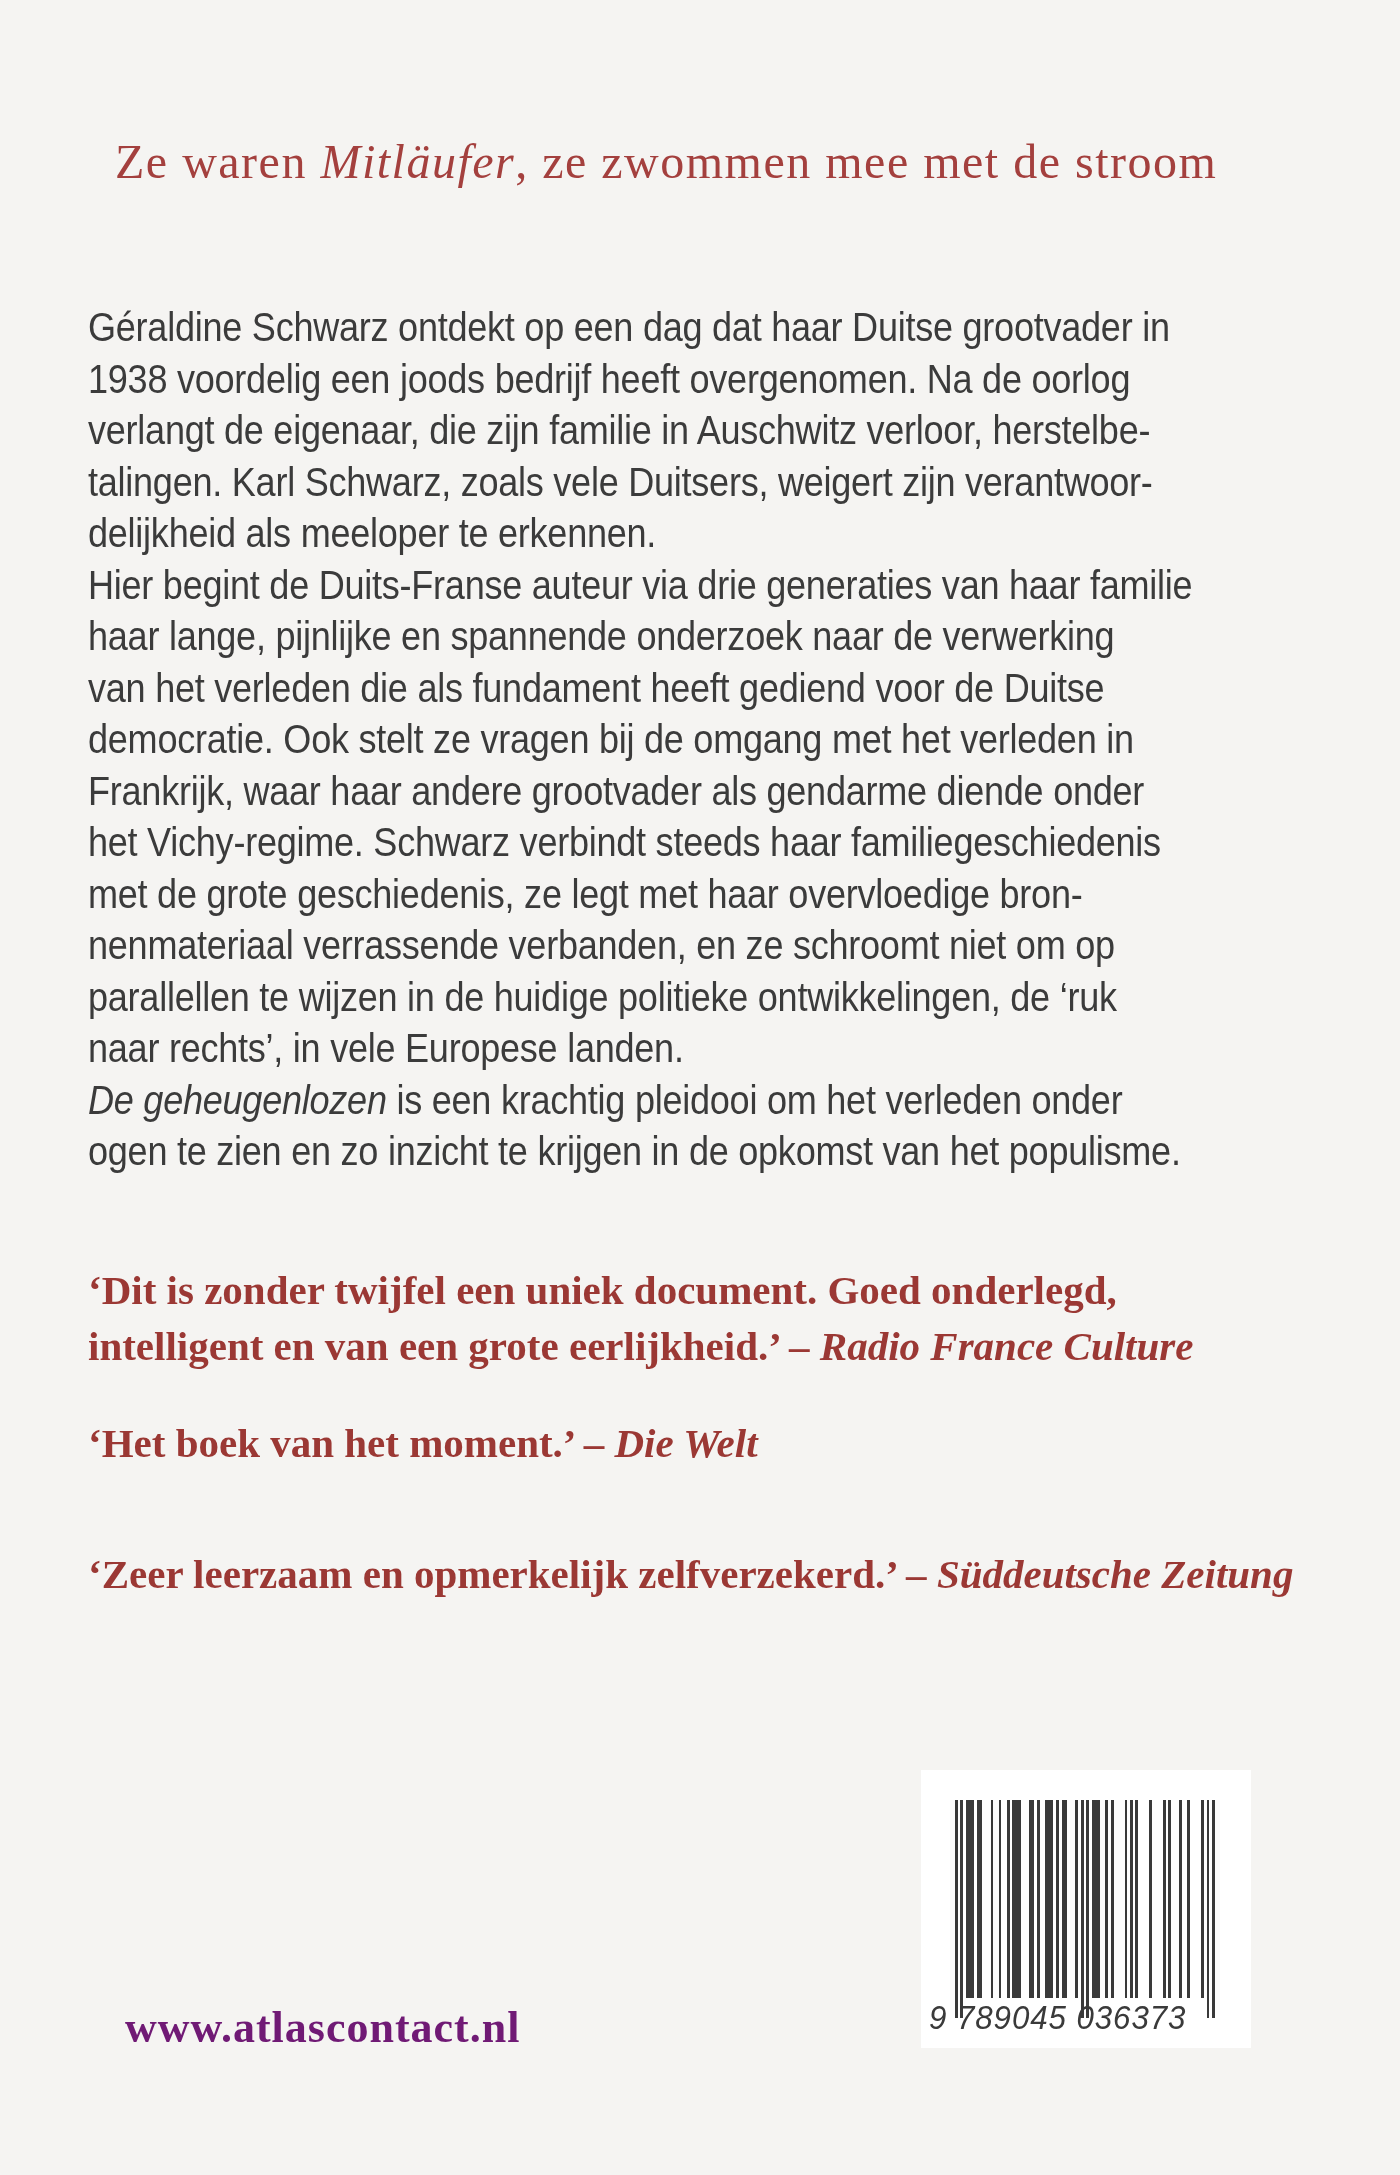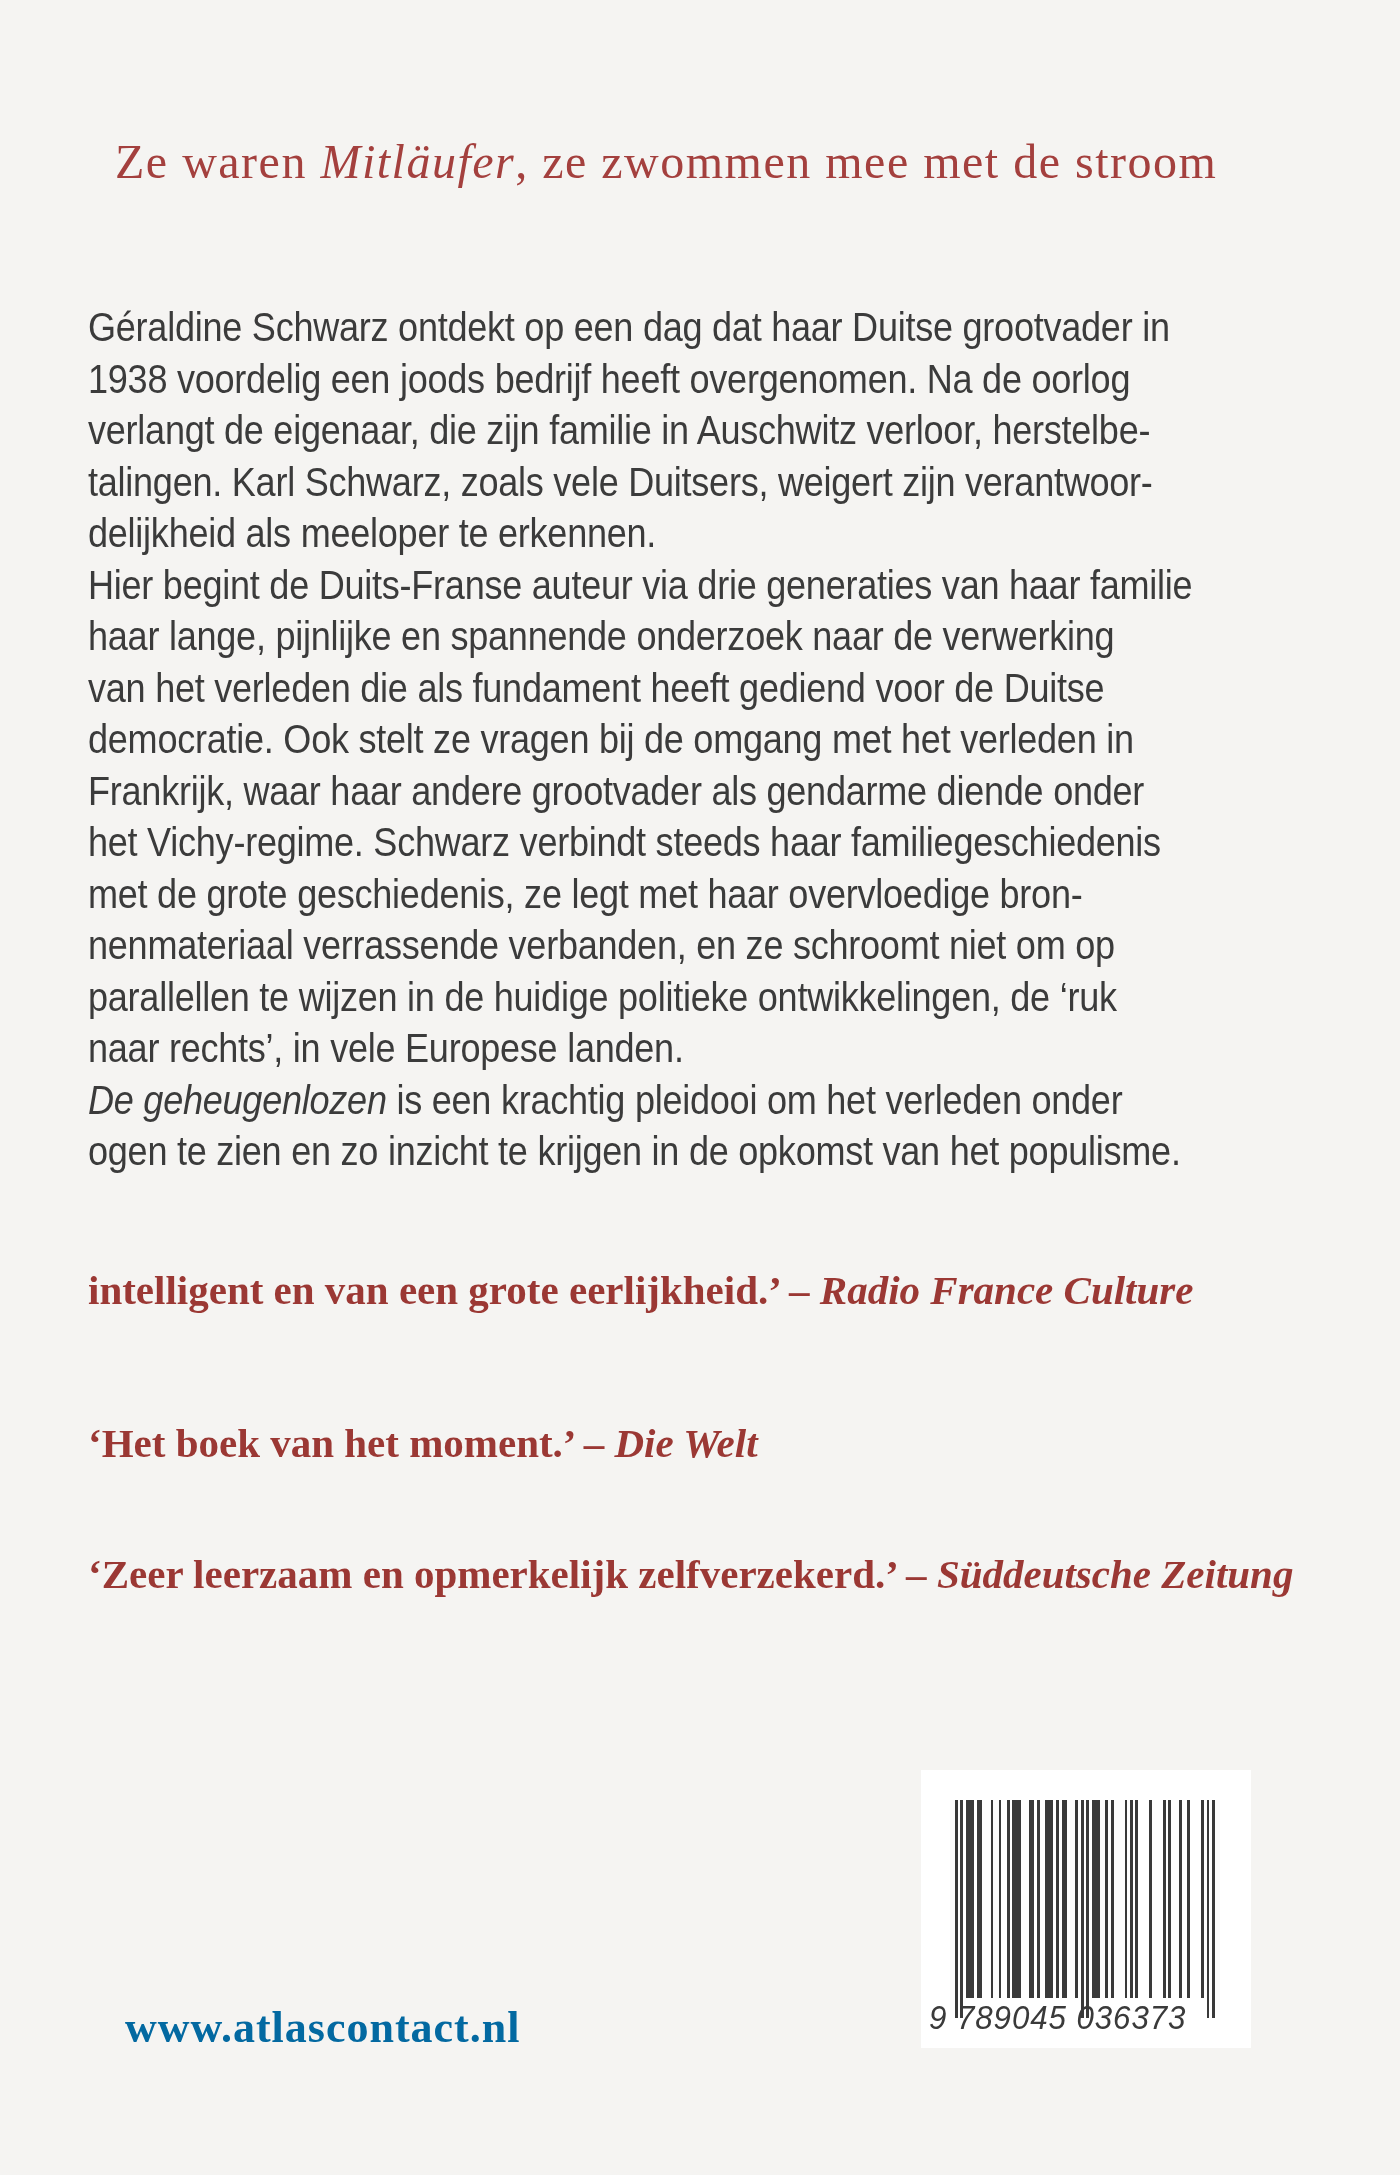--- a/index.html
+++ b/index.html
@@ -75,21 +75,21 @@
     transform-origin:left center;
   }
 
   
   .website{
     position:absolute;left:125px;top:2002px;
     font-family:"Liberation Serif",serif;
     font-weight:bold;
     font-size:44px;
     letter-spacing:1px;
-    color:#0369a1;
+    color:#701a75;
   }
 </style>
 </head>
 <body>
 
 <div class="cover">
 
   <div class="headline">
       <div class="line"><span>Ze waren </span><span class="italic">Mitläufer</span><span>, ze zwommen mee met de stroom</span></div>
     </div>
@@ -108,20 +108,21 @@
       <div class="line"><span>het Vichy-regime. Schwarz verbindt steeds haar familiegeschiedenis</span></div>
       <div class="line"><span>met de grote geschiedenis, ze legt met haar overvloedige bron-</span></div>
       <div class="line"><span>nenmateriaal verrassende verbanden, en ze schroomt niet om op</span></div>
       <div class="line"><span>parallellen te wijzen in de huidige politieke ontwikkelingen, de ‘ruk</span></div>
       <div class="line"><span>naar rechts’, in vele Europese landen.</span></div>
       <div class="line"><span class="italic">De geheugenlozen</span><span> is een krachtig pleidooi om het verleden onder</span></div>
       <div class="line"><span>ogen te zien en zo inzicht te krijgen in de opkomst van het populisme.</span></div>
     </div>
 
   <div class="quote quote-1">
+      <div class="line"><span>‘Dit is zonder twijfel een uniek document. Goed onderlegd,</span></div>
       <div class="line"><span>intelligent en van een grote eerlijkheid.’ – </span><span class="italic">Radio France Culture</span></div>
     </div>
 
   <div class="quote quote-2">
       <div class="line"><span>‘Het boek van het moment.’ – </span><span class="italic">Die Welt</span></div>
     </div>
 
   <div class="quote quote-3">
       <div class="line"><span>‘Zeer leerzaam en opmerkelijk zelfverzekerd.’ – </span><span class="italic">Süddeutsche Zeitung</span></div>
     </div>

